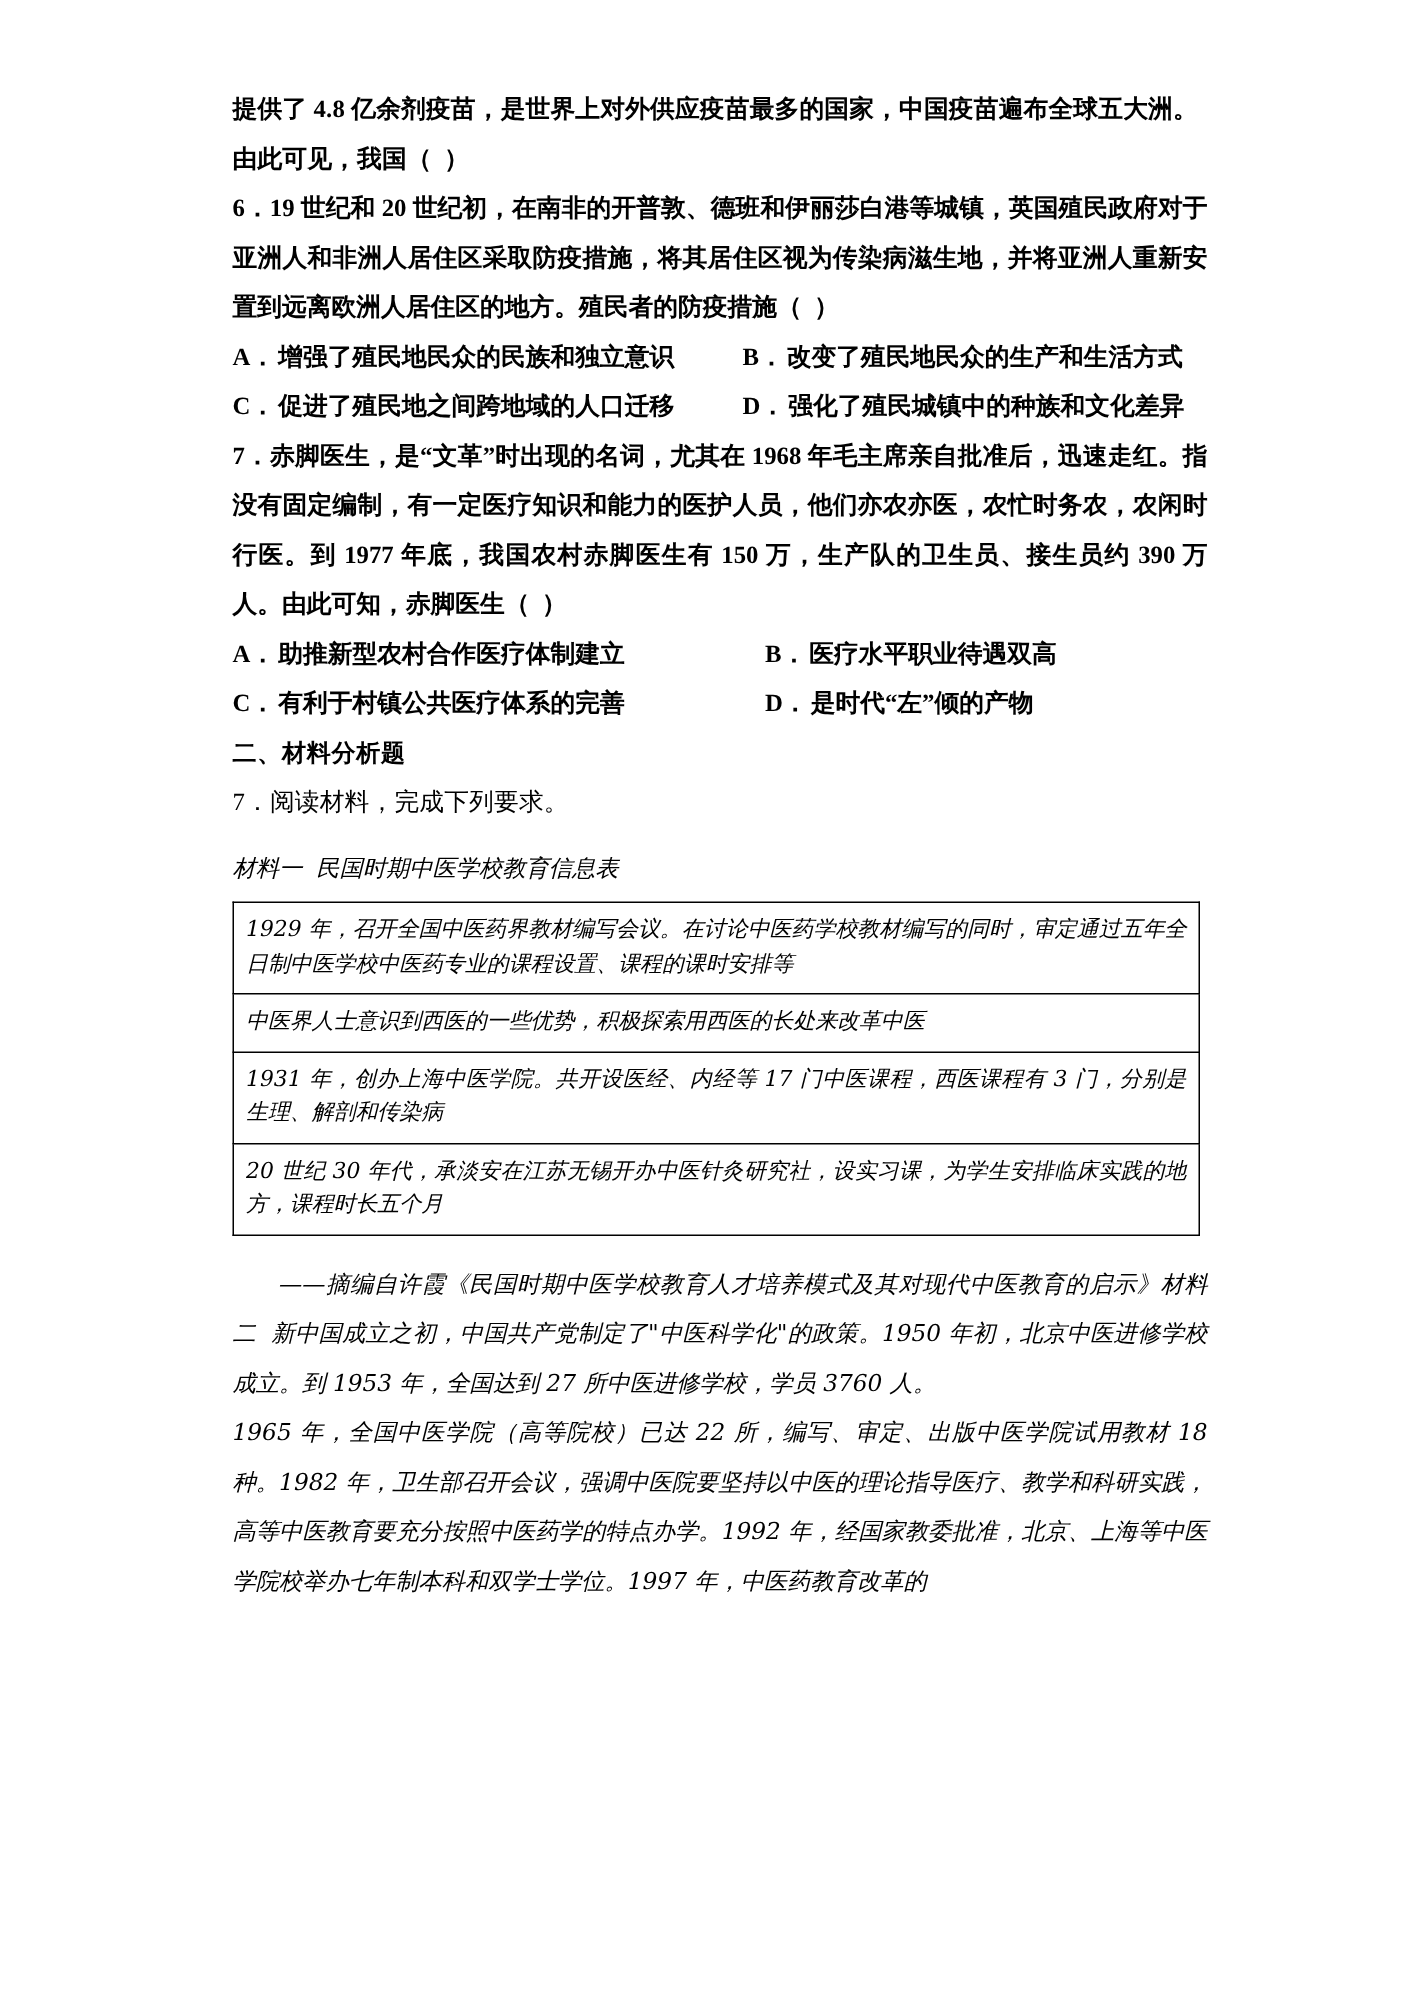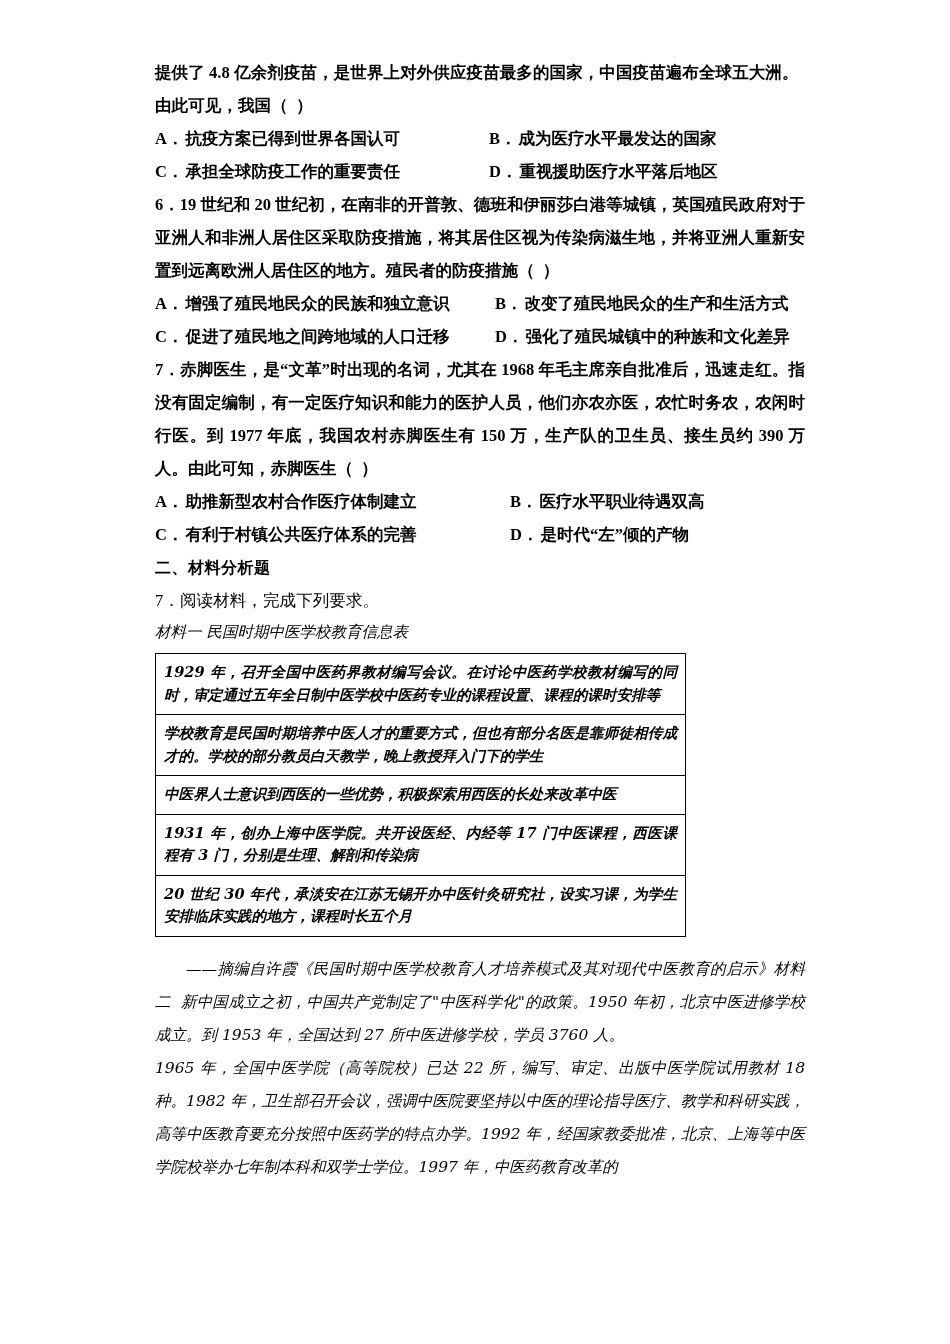--- a/index.html
+++ b/index.html
@@ -80,30 +80,30 @@
   }
 
   
   .kai {
     font-family: "DejaVu Serif", "Liberation Serif", serif;
     font-style: italic;
   }
   .matlabel {
     font-size: 15.5px;
     line-height: 30px;
-    margin-top: 0;
+    margin-top: 14px;
+    font-family: Liberation Mono, monospace;
   }
 
   
   table.info {
     border-collapse: collapse;
-    width: 531px;
+    width: 645px;
     margin-top: 6px;
     table-layout: fixed;
-    font-weight: bold;
   }
   table.info td {
     border: 1.6px solid #000000;
     padding: 7px 8px 8px 8px;
     font-size: 14.6px;
     line-height: 22.5px;
     vertical-align: top;
     text-align: justify;
     text-justify: inter-character;
     font-family: "DejaVu Serif", "Liberation Serif", serif;
@@ -134,30 +134,20 @@
 </style>
 </head>
 <body>
 
 <div class="page">
   <div class="content">
 
     <div class="qblock">
       <div class="line">提供了 4.8 亿余剂疫苗，是世界上对外供应疫苗最多的国家，中国疫苗遍布全球五大洲。</div>
       <div class="line">由此可见，我国（  ）</div>
-      <div class="opts">
-        <div class="optrow">
-          <span class="opt col-left"><span class="mk">A．</span><span>抗疫方案已得到世界各国认可</span></span>
-          <span class="opt col-r-q5"><span class="mk">B．</span><span>成为医疗水平最发达的国家</span></span>
-        </div>
-        <div class="optrow">
-          <span class="opt col-left"><span class="mk">C．</span><span>承担全球防疫工作的重要责任</span></span>
-          <span class="opt col-r-q5"><span class="mk">D．</span><span>重视援助医疗水平落后地区</span></span>
-        </div>
-      </div>
     </div>
 
     <div class="qblock">
       <div class="stem">6．19 世纪和 20 世纪初，在南非的开普敦、德班和伊丽莎白港等城镇，英国殖民政府对于亚洲人和非洲人居住区采取防疫措施，将其居住区视为传染病滋生地，并将亚洲人重新安置到远离欧洲人居住区的地方。殖民者的防疫措施（  ）</div>
       <div class="opts">
         <div class="optrow">
           <span class="opt col-left"><span class="mk">A．</span><span>增强了殖民地民众的民族和独立意识</span></span>
           <span class="opt col-r-q6"><span class="mk">B．</span><span>改变了殖民地民众的生产和生活方式</span></span>
         </div>
         <div class="optrow">
@@ -184,23 +174,20 @@
     <div class="section-head">二、材料分析题</div>
     <div class="line">7．阅读材料，完成下列要求。</div>
     <div class="matlabel kai">材料一  民国时期中医学校教育信息表</div>
 
     <table class="info">
       <tbody>
         <tr>
           <td>1929 年，召开全国中医药界教材编写会议。在讨论中医药学校教材编写的同时，审定通过五年全日制中医学校中医药专业的课程设置、课程的课时安排等</td>
         </tr>
         <tr>
-          <td>学校教育是民国时期培养中医人才的重要方式，但也有部分名医是靠师徒相传成才的。学校的部分教员白天教学，晚上教授拜入门下的学生</td>
-        </tr>
-        <tr>
           <td>中医界人士意识到西医的一些优势，积极探索用西医的长处来改革中医</td>
         </tr>
         <tr>
           <td>1931 年，创办上海中医学院。共开设医经、内经等 17 门中医课程，西医课程有 3 门，分别是生理、解剖和传染病</td>
         </tr>
         <tr>
           <td>20 世纪 30 年代，承淡安在江苏无锡开办中医针灸研究社，设实习课，为学生安排临床实践的地方，课程时长五个月</td>
         </tr>
       </tbody>
     </table>

